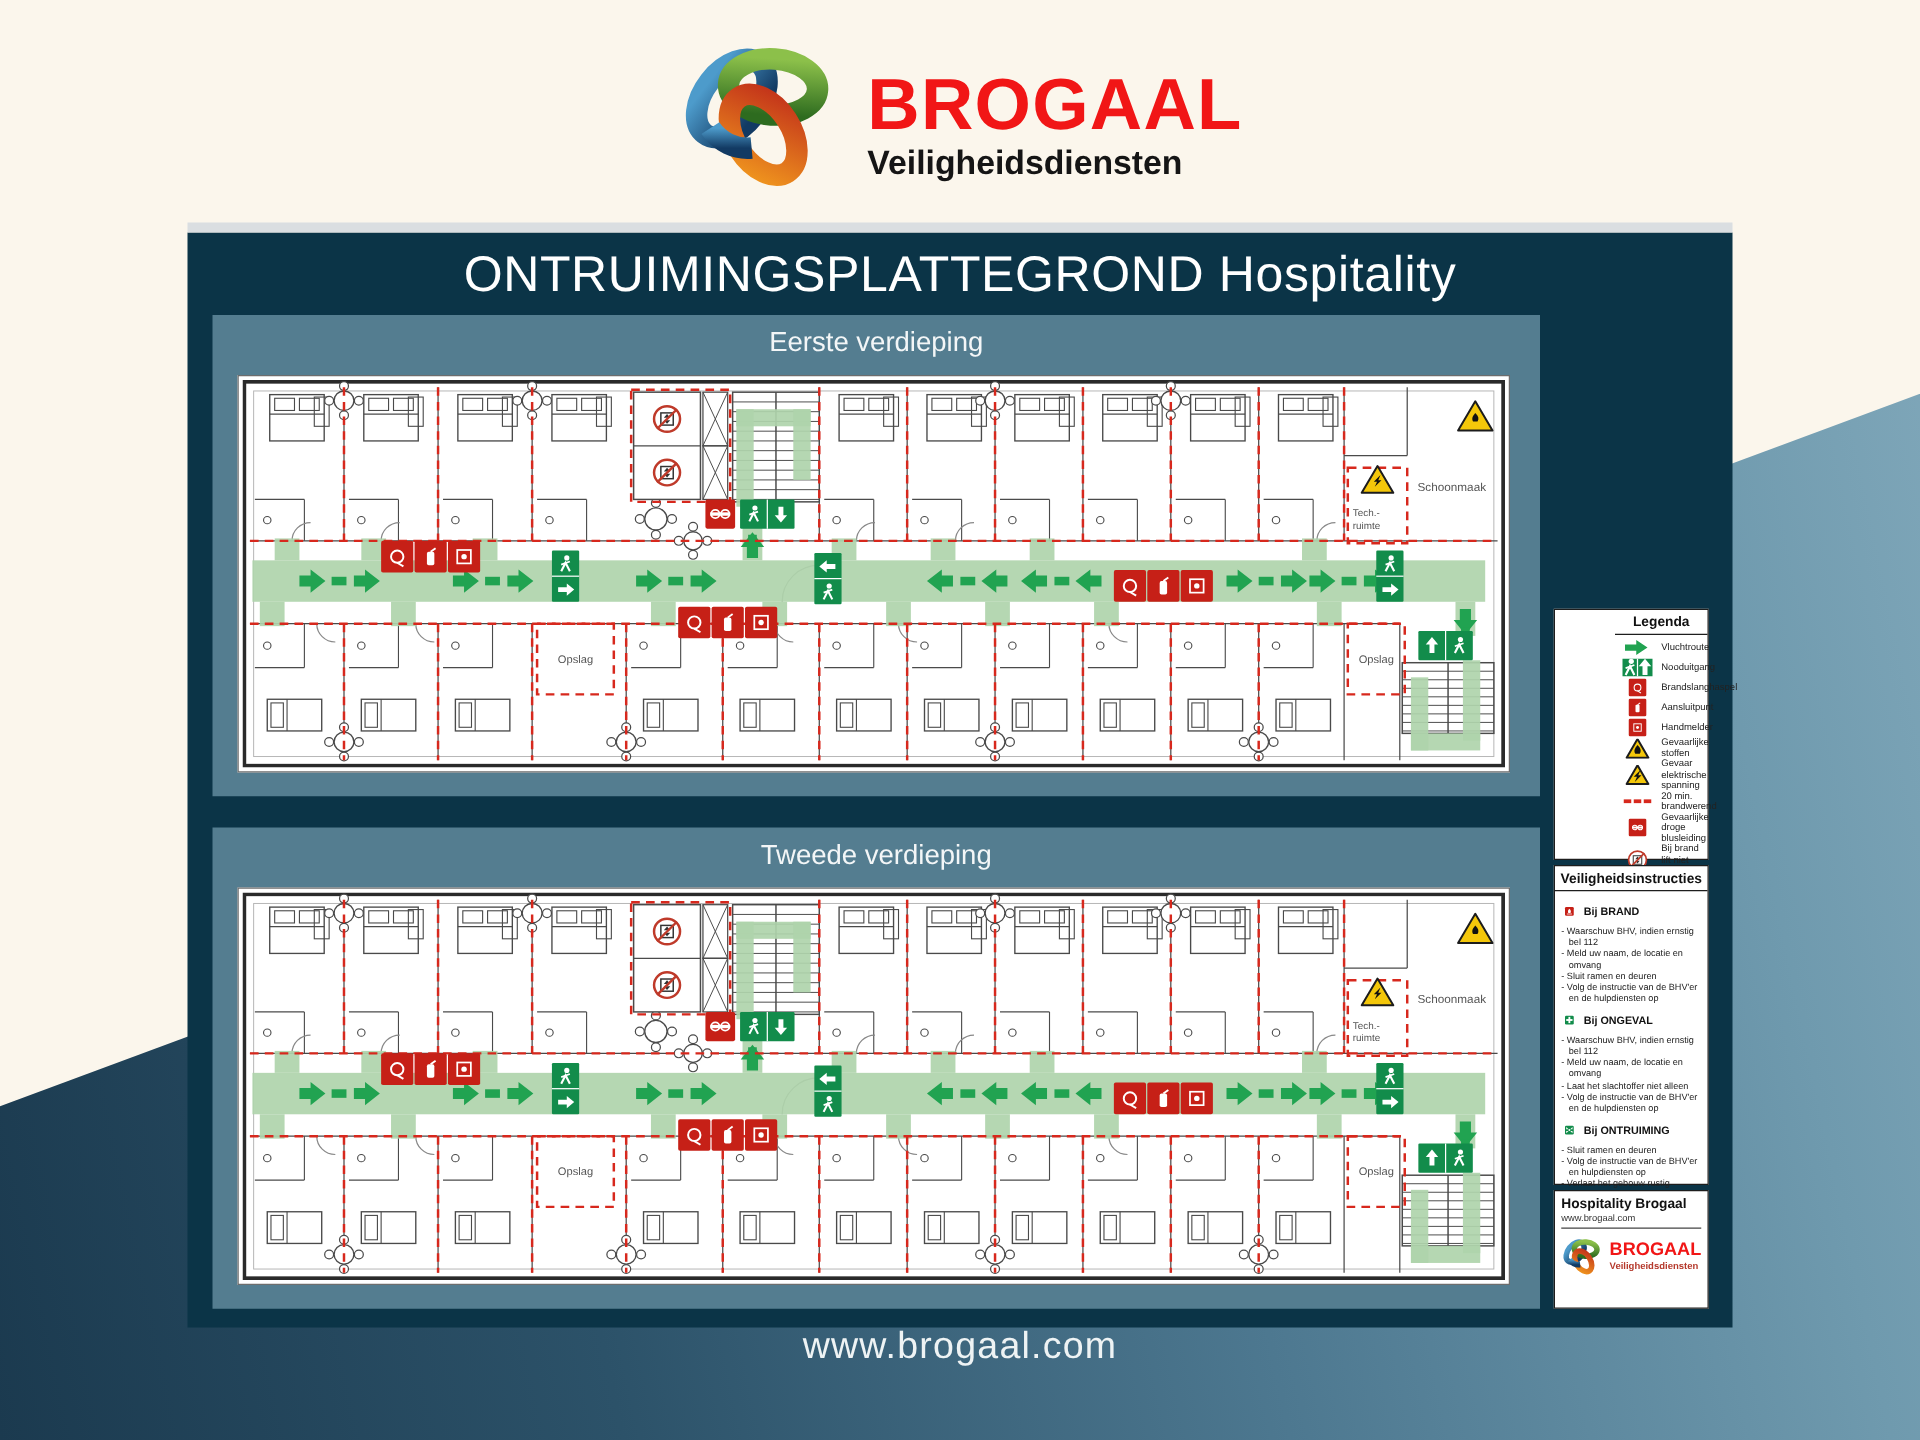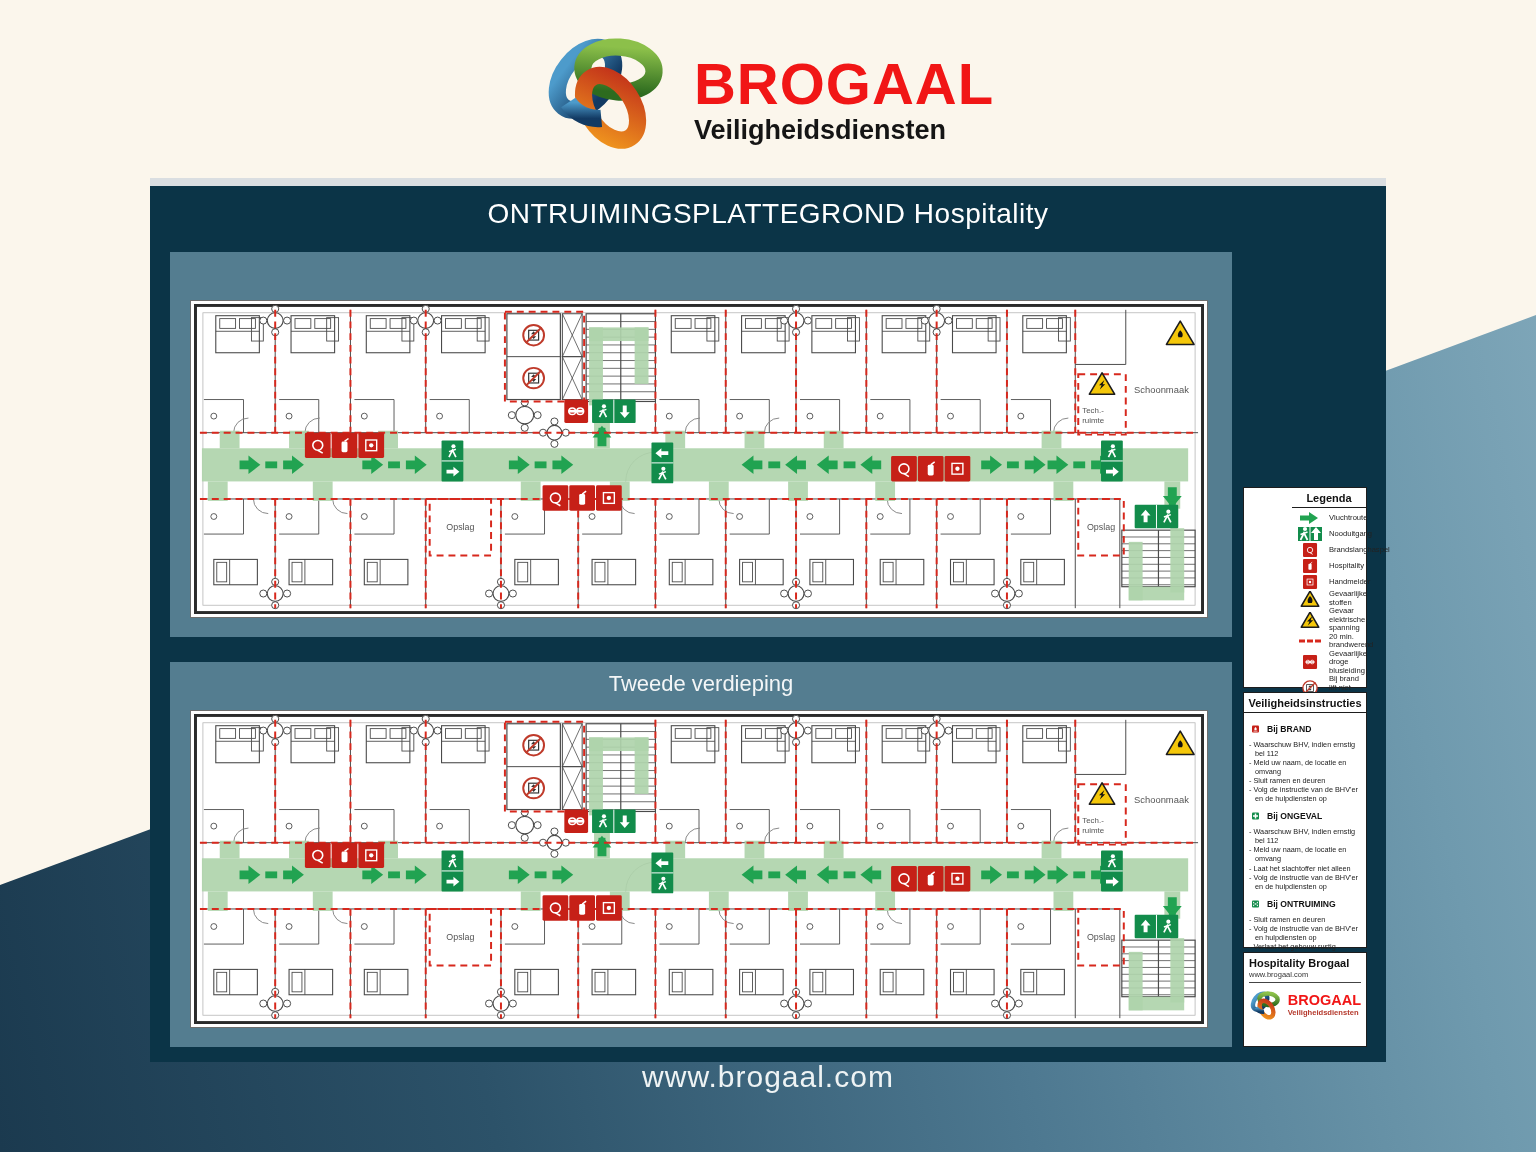--- a/index.html
+++ b/index.html
@@ -16,21 +16,21 @@
   .logo-header{position:absolute;left:50%;top:26px;transform:translateX(-50%);
     display:flex;align-items:flex-start;gap:20px;z-index:3;}
   .logo-header .knot{width:132px;height:132px;}
   .logo-text{display:flex;flex-direction:column;margin-top:30px;}
   .logo-name{font-size:58px;font-weight:bold;color:#f11616;letter-spacing:1px;line-height:.95;}
   .logo-tagline{font-size:27px;font-weight:bold;color:#151515;margin-top:4px;}
   
   .top-strip{position:absolute;left:150px;top:178px;width:1236px;height:8px;background:#dadee1;z-index:2;}
   .poster{position:absolute;left:150px;top:186px;width:1236px;height:876px;background:#0b3447;z-index:1;}
   .poster-title{position:absolute;left:150px;top:198px;width:1236px;text-align:center;
-    color:#fff;font-size:28px;letter-spacing:.5px;z-index:2;}
+    color:#fff;font-size:40px;letter-spacing:.5px;z-index:2;}
   .floor-panel{position:absolute;left:170px;width:1062px;height:385px;background:#547d90;z-index:2;}
   #floor-panel-0{top:252px;} #floor-panel-1{top:662px;}
   .floor-header{width:100%;text-align:center;color:#f3f6f7;font-size:22px;padding-top:9px;}
   .plan-wrap{position:absolute;left:20px;top:48px;width:1018px;height:318px;background:#fff;
     border:1px solid #6d6d6d;box-sizing:border-box;padding:3px;}
   .plan-wrap svg{width:100%;height:100%;display:block;}
   
   .side-box{position:absolute;left:1243px;width:124px;background:#fff;border:1.5px solid #1d1d1d;
     box-sizing:border-box;z-index:3;}
   #legend-box{top:487px;height:201px;padding-left:48px;}
@@ -98,20 +98,21 @@
     <div class="logo-name">BROGAAL</div>
     <div class="logo-tagline">Veiligheidsdiensten</div>
   </div>
 </div>
 
 <div class="top-strip"></div>
 <div class="poster"></div>
 <div class="poster-title">ONTRUIMINGSPLATTEGROND Hospitality</div>
 
 <div class="floor-panel" id="floor-panel-0">
+  <div class="floor-header">Eerste verdieping</div>
   <div class="plan-wrap">
     <svg id="plan-0" viewBox="0 0 1020 318" preserveAspectRatio="none">
         <rect x="1.5" y="1.5" width="1017" height="315" fill="#fff" stroke="#2a2a2a" stroke-width="3"></rect>
         <rect x="9" y="9" width="1002" height="300" fill="none" stroke="#b5b5b5" stroke-width="0.8"></rect>
         <line x1="82" y1="6" x2="82" y2="132" stroke="#4a4a4a" stroke-width="1"></line>
         <line x1="158" y1="6" x2="158" y2="132" stroke="#4a4a4a" stroke-width="1"></line>
         <line x1="234" y1="6" x2="234" y2="132" stroke="#4a4a4a" stroke-width="1"></line>
         <line x1="466" y1="6" x2="466" y2="132" stroke="#4a4a4a" stroke-width="1"></line>
         <line x1="537" y1="6" x2="537" y2="132" stroke="#4a4a4a" stroke-width="1"></line>
         <line x1="608" y1="6" x2="608" y2="132" stroke="#4a4a4a" stroke-width="1"></line>
@@ -1005,21 +1006,21 @@
       <div class="legend-item">
         <span class="legend-icon">
           <svg width="26" height="16" viewBox="0 0 26 16">
             <g transform="translate(6,1) scale(0.54)">
               <rect x="0" y="0" width="26" height="26" rx="2" fill="#c62017"></rect>
               <rect x="10" y="9" width="6" height="11" rx="1.5" fill="#fff"></rect>
               <line x1="13" y1="9" x2="17" y2="6" stroke="#fff" stroke-width="1.5"></line>
             </g>
           </svg>
         </span>
-        <span class="legend-label">Hospitality</span>
+        <span class="legend-label">Aansluitpunt</span>
       </div>
       <div class="legend-item">
         <span class="legend-icon">
           <svg width="26" height="16" viewBox="0 0 26 16">
             <g transform="translate(6,1) scale(0.54)">
               <rect x="0" y="0" width="26" height="26" rx="2" fill="#c62017"></rect>
               <rect x="7.5" y="7.5" width="11" height="11" fill="none" stroke="#fff" stroke-width="1.4"></rect>
               <circle cx="13" cy="13" r="2.2" fill="#fff"></circle>
             </g>
           </svg>

